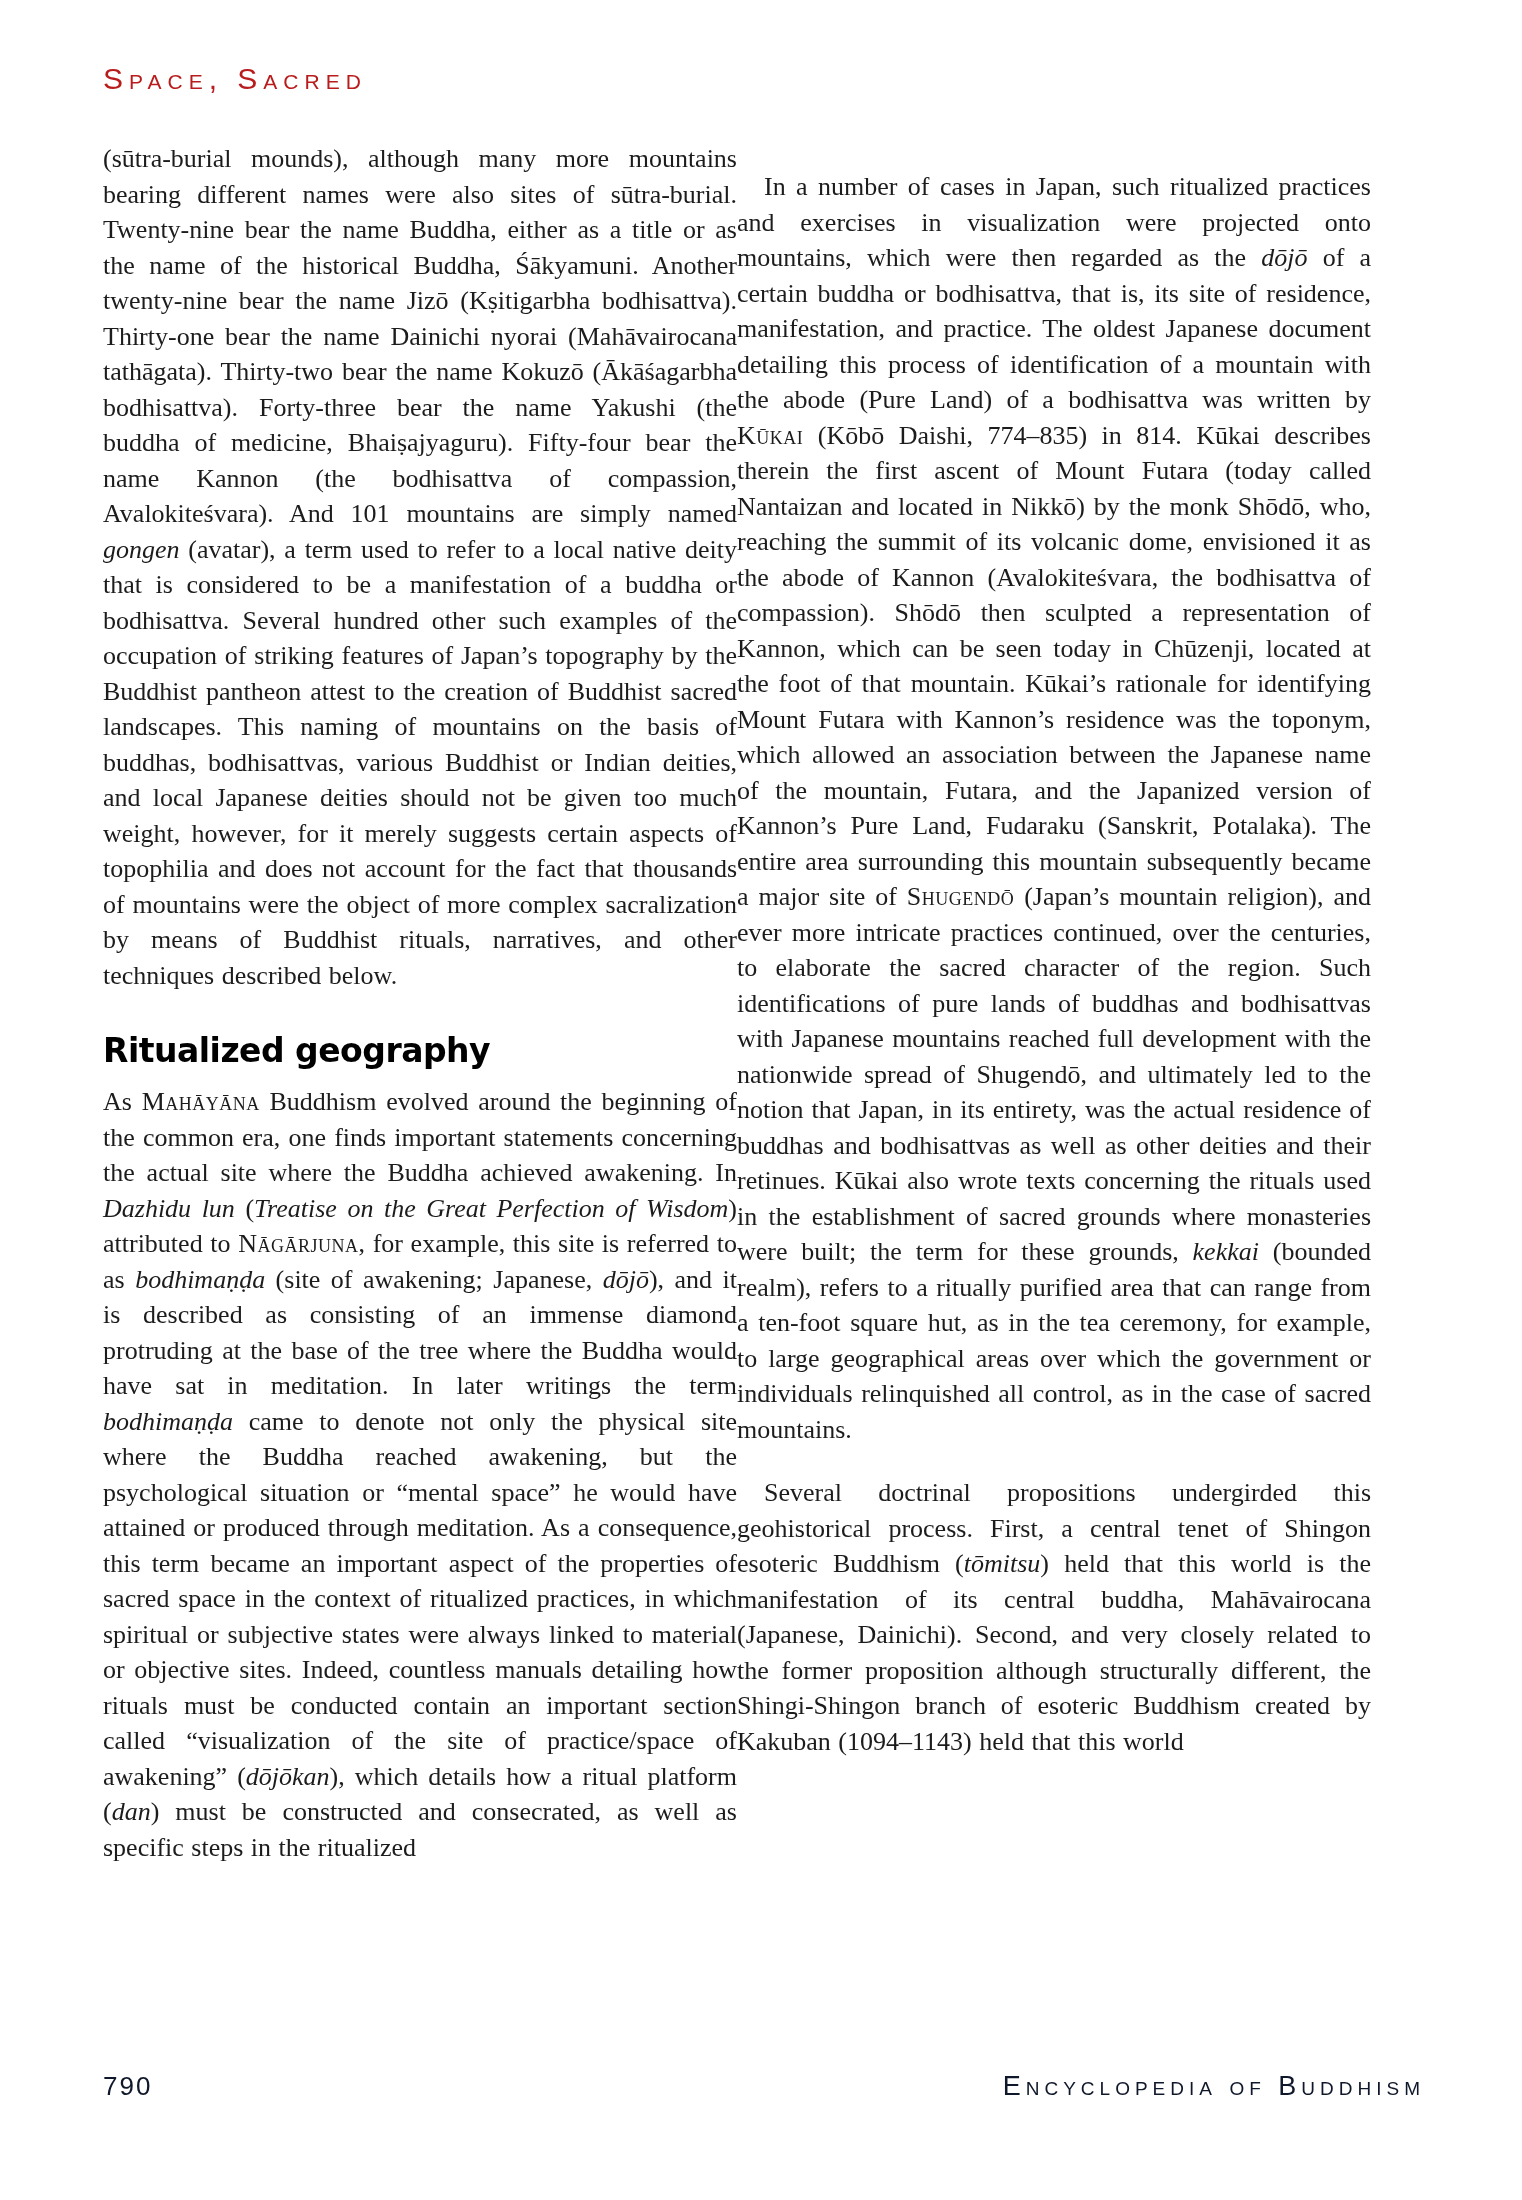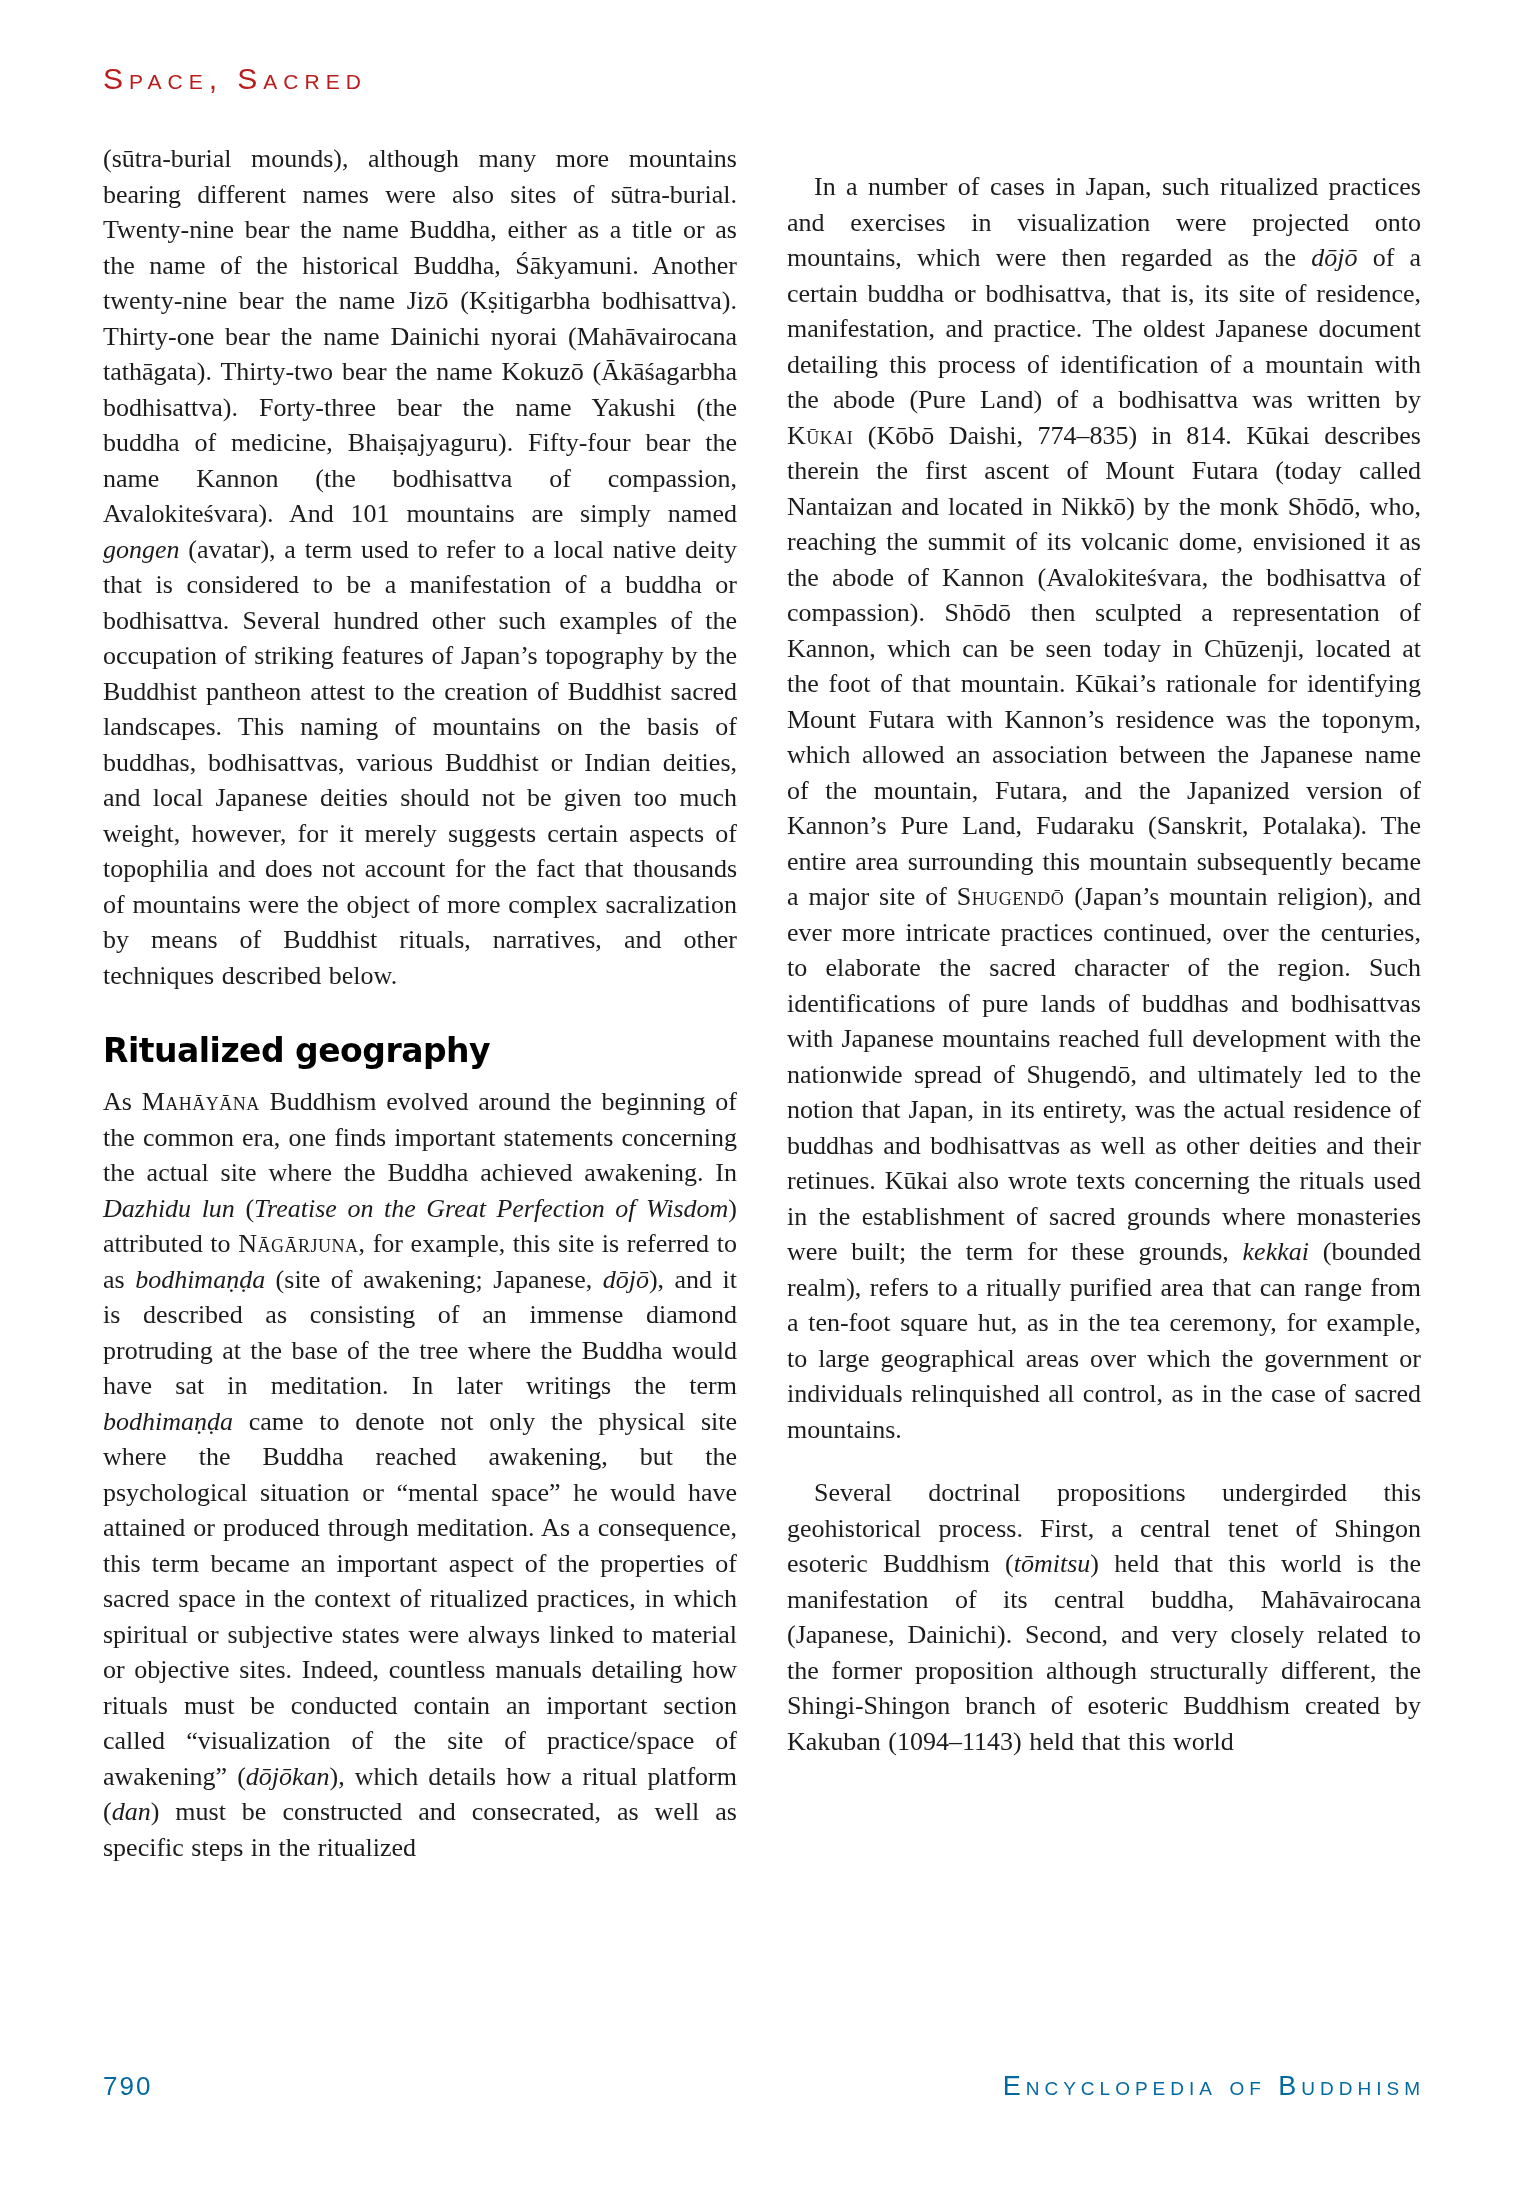--- a/index.html
+++ b/index.html
@@ -24,21 +24,20 @@
     font-size: 30px;
     letter-spacing: 6px;
     color: #b91c1c;
   }
   .columns {
     position: absolute;
     left: 103px;
     top: 141px;
     width: 1318px;
     display: flex;
-    gap: 50px;
   }
   .col { width: 634px; }
   .para {
     margin: 0;
     font-size: 26px;
     line-height: 35.5px;
     text-align: justify;
     hyphens: auto;
     word-spacing: 1px;
   }
@@ -56,21 +55,21 @@
   .run-sc { font-variant: small-caps; letter-spacing: 0.5px; }
   .page-footer {
     position: absolute;
     left: 103px;
     top: 2062px;
     width: 1322px;
     display: flex;
     justify-content: space-between;
     align-items: baseline;
     font-family: "Liberation Sans", "DejaVu Sans", sans-serif;
-    color: #0369a1;
+    color: #0f172a;
   }
   .page-number {
     font-size: 26px;
     letter-spacing: 2px;
   }
   .book-title {
     font-variant: small-caps;
     font-size: 27px;
     letter-spacing: 5px;
     margin-top: 9px;

